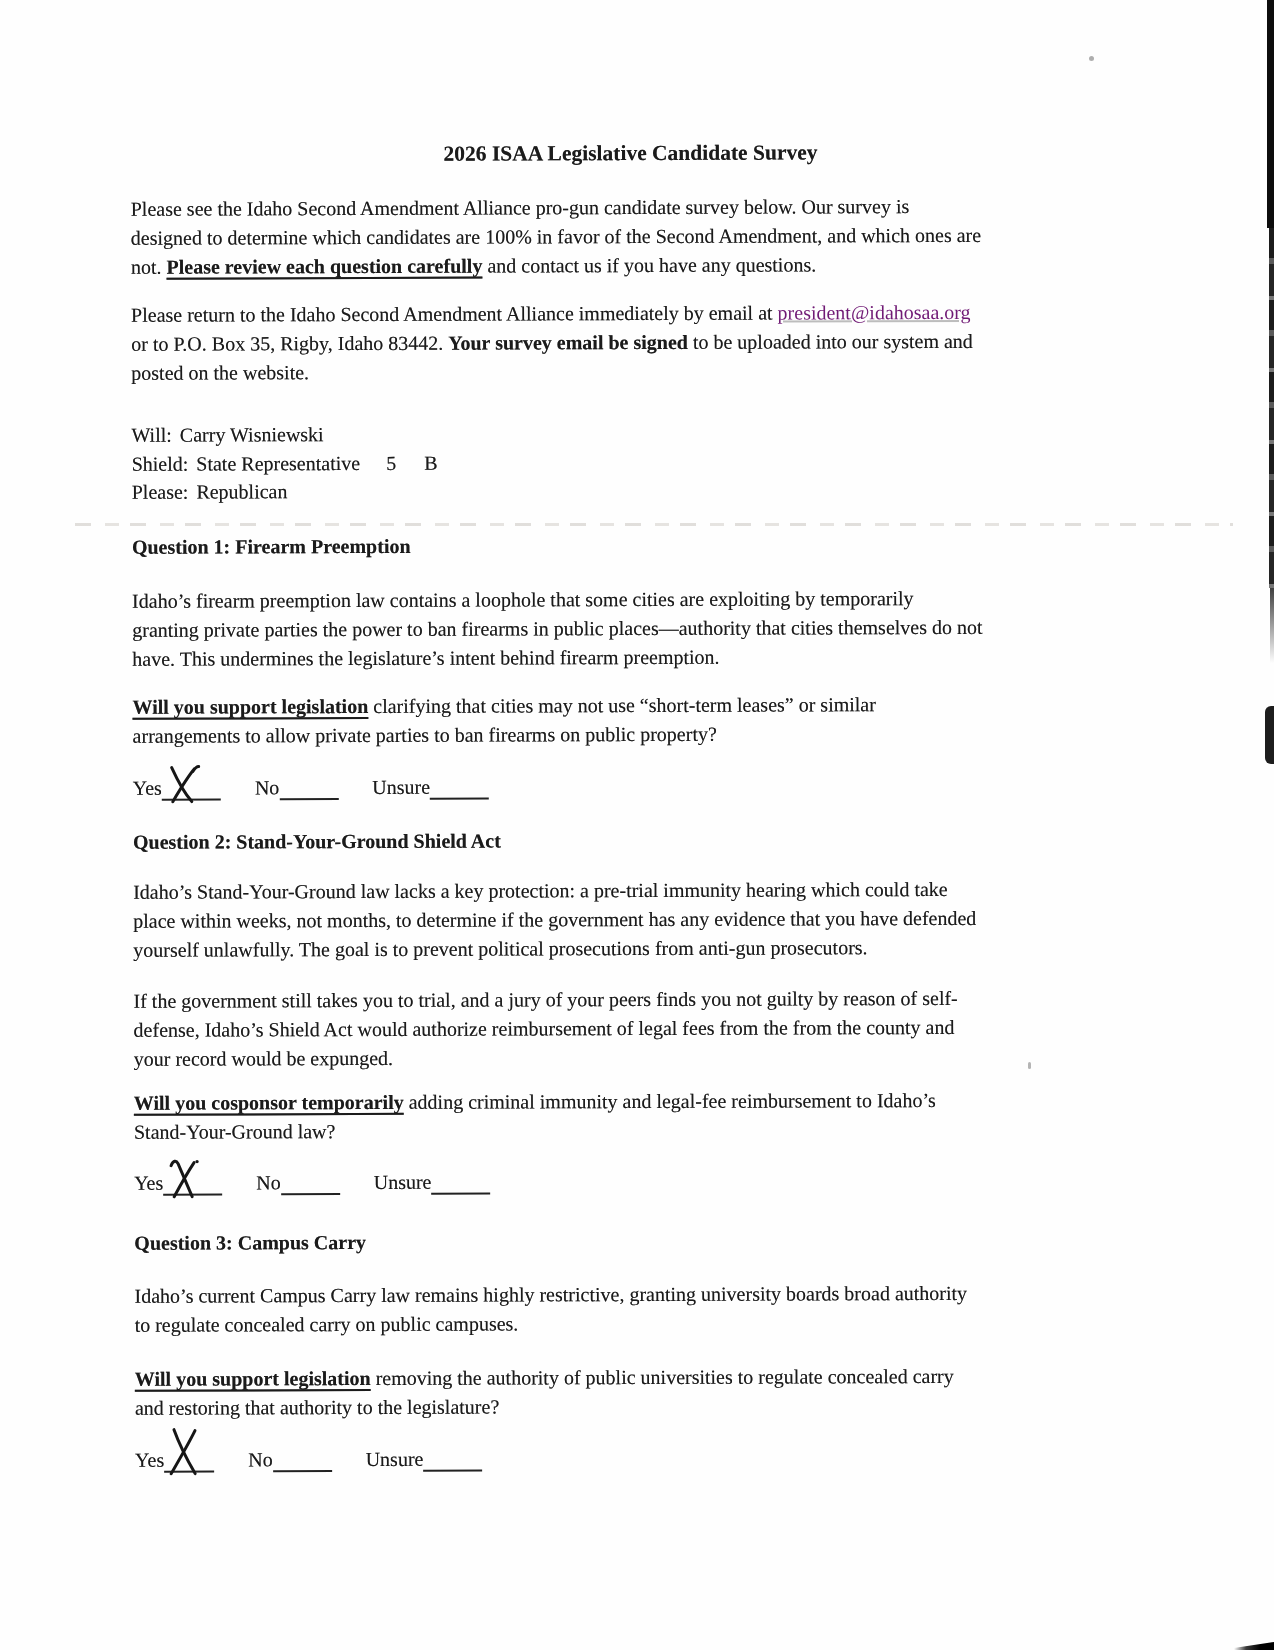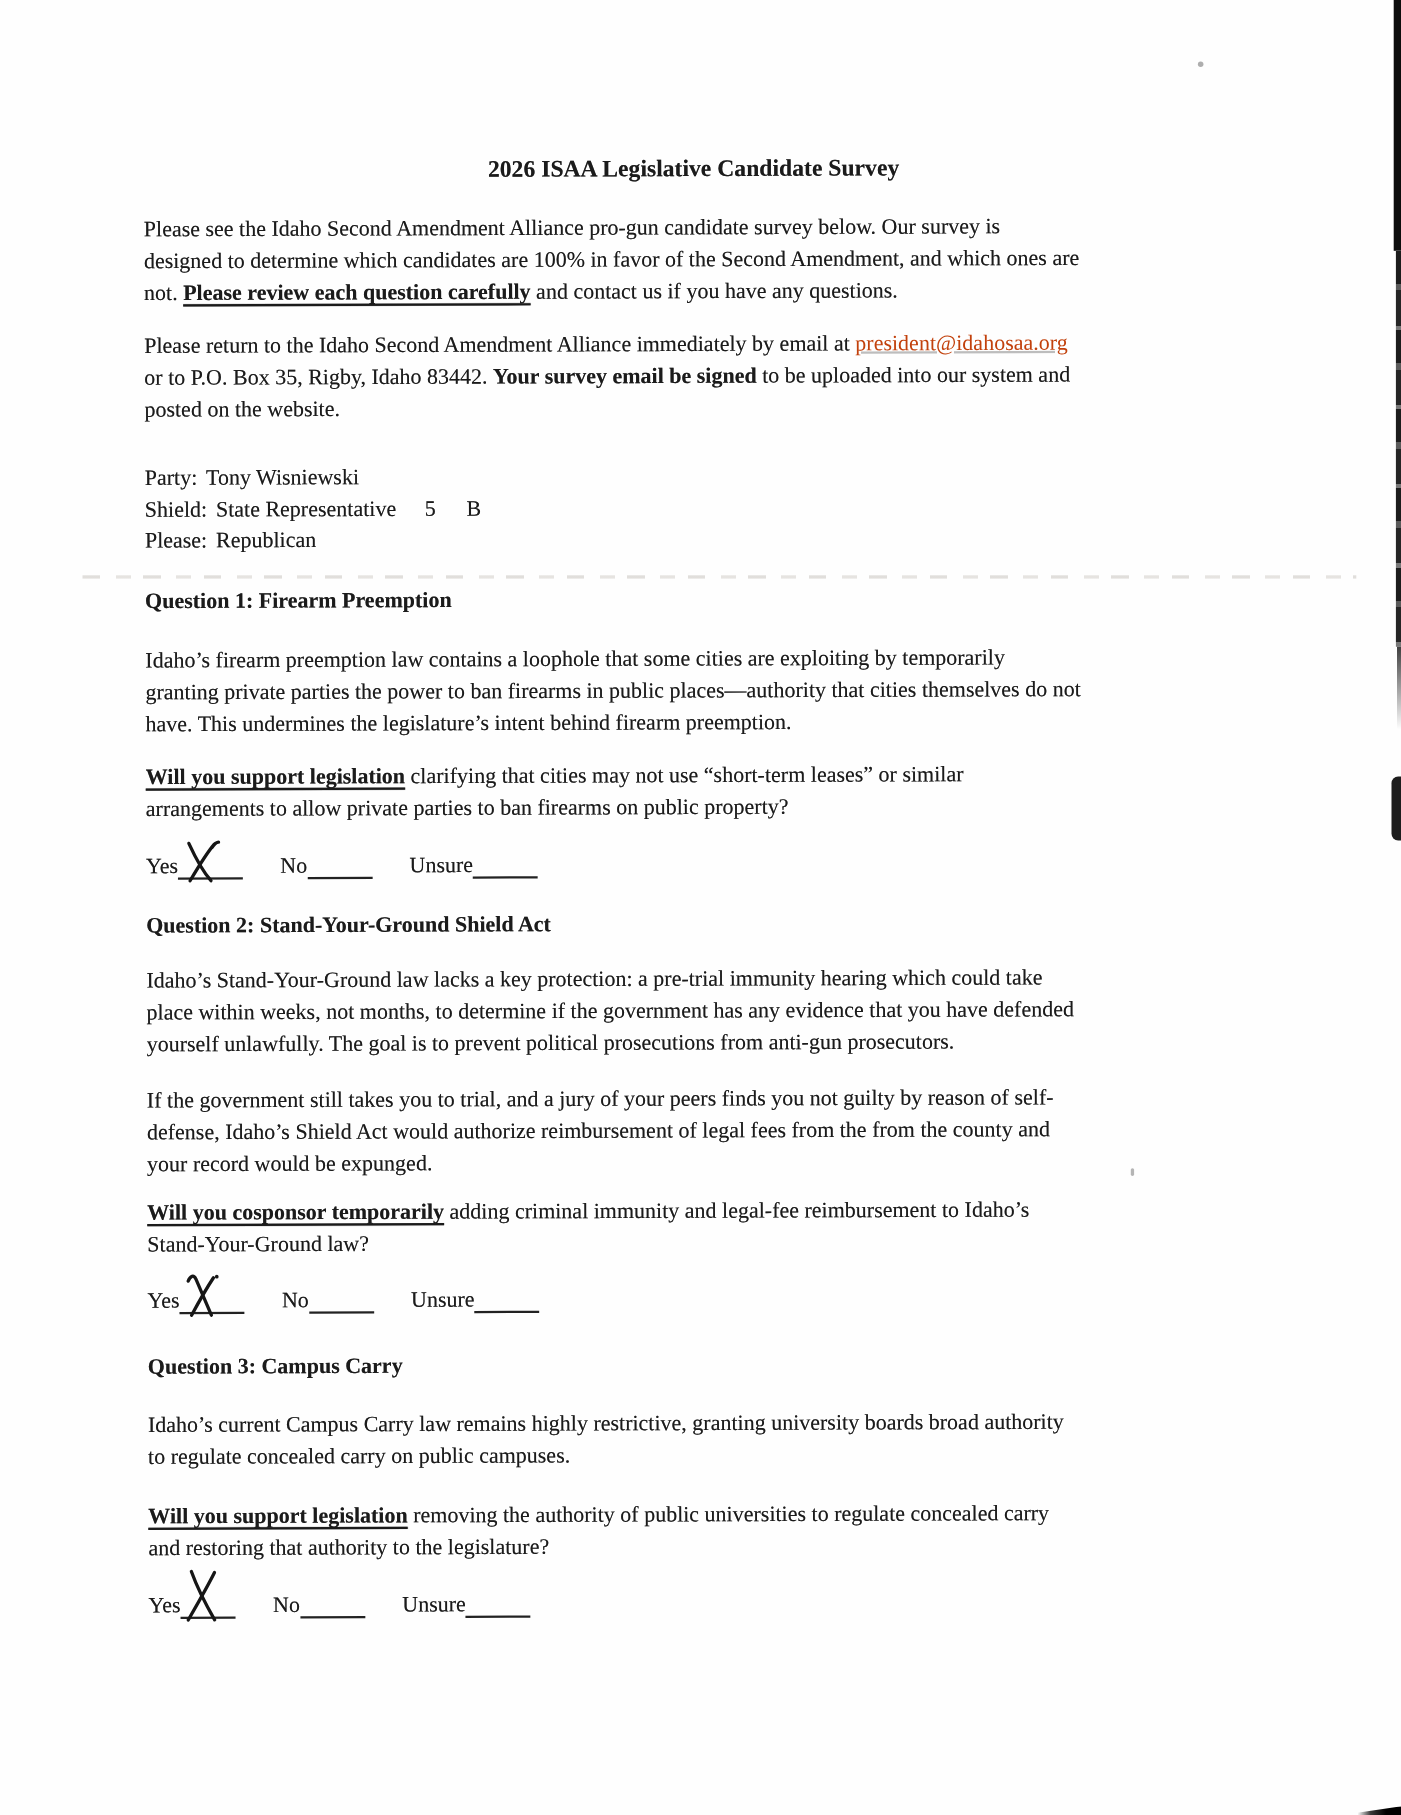--- a/index.html
+++ b/index.html
@@ -13,21 +13,21 @@
     transform:rotate(-0.2deg);transform-origin:520px 0;
   }
   .block{position:absolute;left:0;width:1040px;line-height:29px;font-size:20px;}
   .block, .para{text-shadow:0 0 .5px rgba(25,25,25,.55);}
   .doc-title{
     width:1000px;text-align:center;font-weight:bold;font-size:21.5px;line-height:24px;
   }
   .para{white-space:pre-line;margin:0;}
   .bu{font-weight:bold;text-decoration:underline;text-decoration-thickness:2px;text-underline-offset:4px;}
   .b{font-weight:bold;}
-  .email-link{color:#c2410c;text-decoration:underline;text-decoration-color:#bdbdbd;text-shadow:none;}
+  .email-link{color:#701a75;text-decoration:underline;text-decoration-color:#bdbdbd;text-shadow:none;}
   .q-heading{font-weight:bold;}
   .cand-line{line-height:28.5px;}
   .office-gap1{display:inline-block;width:26px;}
   .office-gap2{display:inline-block;width:28px;}
   .office-sp{display:inline-block;width:8px;}
   
   .answers{white-space:nowrap;}
   .ans{display:inline-block;margin-right:29px;}
   .blank{
     display:inline-block;width:59px;height:24px;vertical-align:-6px;
@@ -70,21 +70,21 @@
 
     <p class="block para" style="top:193px"><span>Please see the Idaho Second Amendment Alliance pro-gun candidate survey below. Our survey is
 designed to determine which candidates are 100% in favor of the Second Amendment, and which ones are
 not. </span><span class="bu">Please review each question carefully</span><span> and contact us if you have any questions.</span></p>
 
     <p class="block para" style="top:299px"><span>Please return to the Idaho Second Amendment Alliance immediately by email at </span><span class="email-link">president@idahosaa.org</span><span>
 or to P.O. Box 35, Rigby, Idaho 83442. </span><span class="b">Your survey email be signed</span><span> to be uploaded into our system and
 posted on the website.</span></p>
 
     <div class="block" style="top:419px">
-      <div class="cand-line"><span>Party:</span><span class="office-sp"></span><span>Tony Wisniewski</span></div>
+      <div class="cand-line"><span>Will:</span><span class="office-sp"></span><span>Carry Wisniewski</span></div>
       <div class="cand-line"><span>Shield:</span><span class="office-sp"></span><span>State Representative</span><span class="office-gap1"></span><span>5</span><span class="office-gap2"></span><span>B</span></div>
       <div class="cand-line"><span>Please:</span><span class="office-sp"></span><span>Republican</span></div>
     </div>
 
     <div class="block q-heading" style="top:531px">Question 1: Firearm Preemption</div>
     <p class="block para" style="top:585px">Idaho’s firearm preemption law contains a loophole that some cities are exploiting by temporarily
 granting private parties the power to ban firearms in public places—authority that cities themselves do not
 have. This undermines the legislature’s intent behind firearm preemption.</p>
     <p class="block para" style="top:691px"><span class="bu">Will you support legislation</span><span> clarifying that cities may not use “short-term leases” or similar
 arrangements to allow private parties to ban firearms on public property?</span></p>

